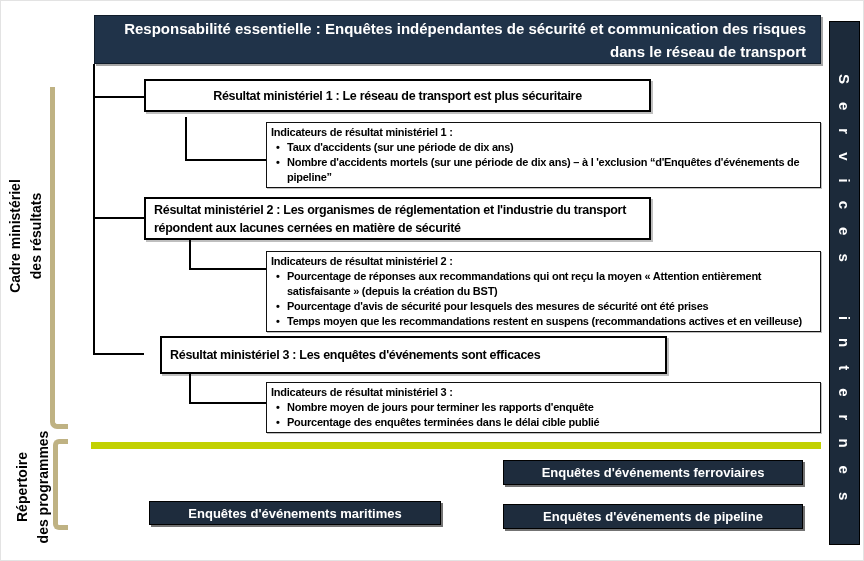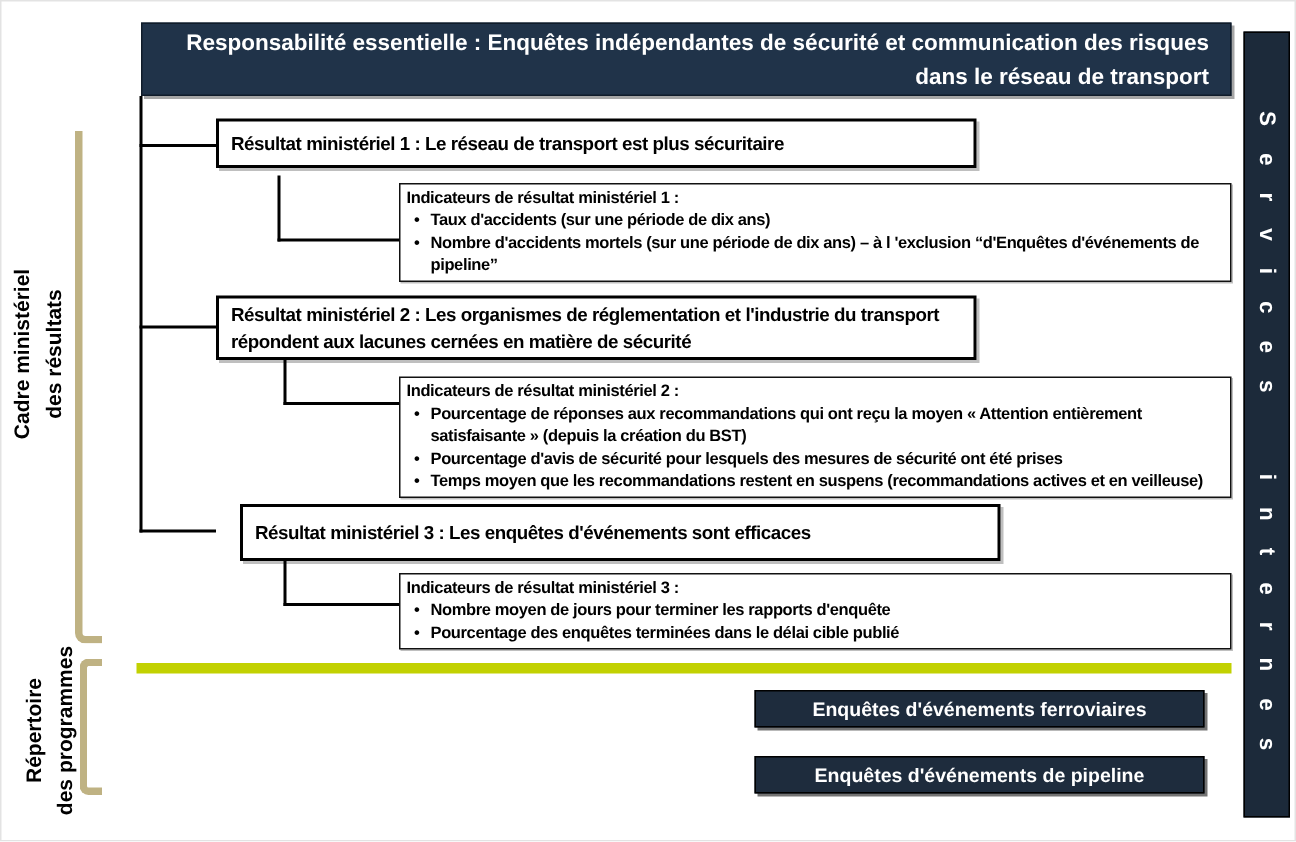--- a/index.html
+++ b/index.html
@@ -81,21 +81,21 @@
   <div class="line" style="left:92px;top:216px;width:51px;height:2px;"></div>
   <div class="line" style="left:92px;top:352px;width:51px;height:2px;"></div>
 
   <div class="line" style="left:184px;top:116px;width:2px;height:44px;"></div>
   <div class="line" style="left:184px;top:158px;width:81px;height:2px;"></div>
   <div class="line" style="left:188px;top:239px;width:2px;height:30px;"></div>
   <div class="line" style="left:188px;top:267px;width:77px;height:2px;"></div>
   <div class="line" style="left:188px;top:372px;width:2px;height:31px;"></div>
   <div class="line" style="left:188px;top:401px;width:77px;height:2px;"></div>
 
-  <div class="result-box" style="top:78px;height:33px;">
+  <div class="result-box" style="top:78px;height:33px;text-align:center;">
     <span>Résultat ministériel 1 : Le réseau de transport est plus sécuritaire</span>
   </div>
   <div class="ind-box" style="top:121px;min-height:64px;">
     <div class="ind-title">Indicateurs de résultat ministériel 1 :</div>
     <ul>
       <li>Taux d'accidents (sur une période de dix ans)</li>
       <li>Nombre d'accidents mortels (sur une période de dix ans) – à l 'exclusion “d'Enquêtes d'événements de pipeline”</li>
     </ul>
   </div>
 
@@ -120,20 +120,23 @@
       <li>Nombre moyen de jours pour terminer les rapports d'enquête</li>
       <li>Pourcentage des enquêtes terminées dans le délai cible publié</li>
     </ul>
   </div>
 
   <div class="divider"></div>
 
   <div class="program-box" style="left:502px;top:459px;width:300px;height:25px;">
     <span>Enquêtes d'événements ferroviaires</span>
   </div>
+  <div class="program-box" style="left:148px;top:500px;width:292px;height:24px;">
+    <span>Enquêtes d'événements maritimes</span>
+  </div>
   <div class="program-box" style="left:502px;top:503px;width:300px;height:25px;">
     <span>Enquêtes d'événements de pipeline</span>
   </div>
 
   <div class="services-bar">
     <span>Services internes</span>
   </div>
 
 </div>
 

